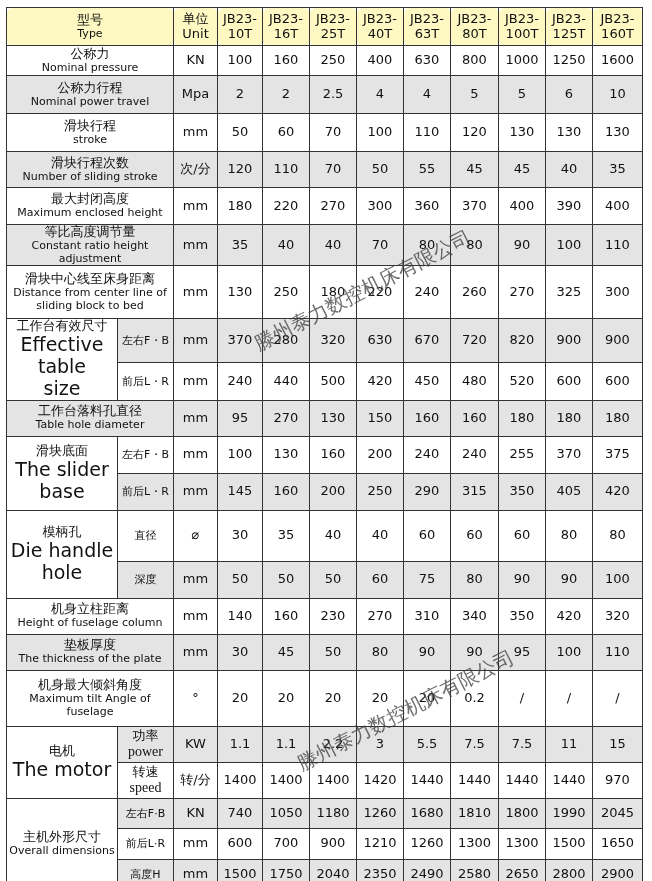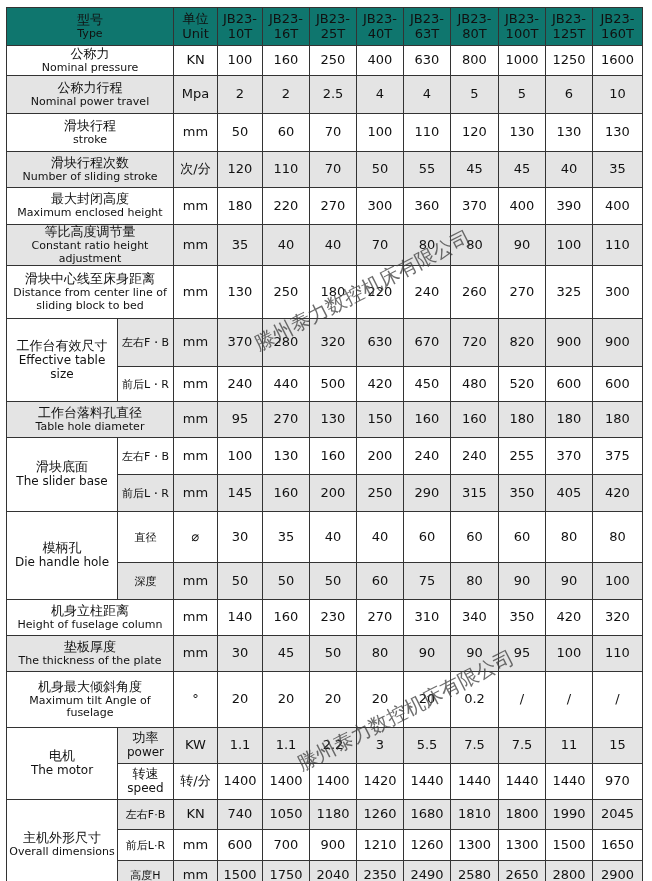--- a/index.html
+++ b/index.html
@@ -2,28 +2,28 @@
 <html><head>
 <meta charset="utf-8">
 <style>
   html, body { margin: 0; padding: 0; background: #ffffff; }
   body { width: 652px; height: 881px; position: relative; overflow: hidden;
          font-family: "DejaVu Sans", "Liberation Sans", sans-serif; color: #111; }
   table.spec { position: absolute; left: 6px; top: 7px; border-collapse: collapse;
                table-layout: fixed; width: 636px; }
   table.spec td { border: 1.5px solid #333; text-align: center; vertical-align: middle;
                   padding: 0; font-size: 13px; line-height: 1.15; overflow: hidden; }
-  .hdr td { background: #0f766e; font-size: 12.5px; }
+  .hdr td { background: #fef9c3; font-size: 12.5px; border-radius: 6px; }
   .g { background: #e4e4e4; }
   .w { background: #ffffff; }
   .zh { display: block; font-size: 13px; }
   .en { display: block; font-size: 11px; }
-  .en-big { display: block; font-size: 12px; }
+  .en-big { display: block; font-size: 19px; }
   .sub { font-size: 11px; }
-  .subsm { display:block; font-size: 12px; }
+  .subsm { display:block; font-size: 14px; font-family: Liberation Serif, serif; }
   .watermark { position: absolute; font-size: 20px; color: rgba(60,60,60,0.75);
                transform-origin: left bottom; white-space: nowrap; pointer-events: none; }
 </style>
 </head>
 <body>
 
 <table class="spec">
   <colgroup>
     <col style="width:111px">
       <col style="width:56px">
@@ -191,21 +191,21 @@
         <td class="w"><span class="">130</span></td>
         <td class="w"><span class="">250</span></td>
         <td class="w"><span class="">180</span></td>
         <td class="w"><span class="">220</span></td>
         <td class="w"><span class="">240</span></td>
         <td class="w"><span class="">260</span></td>
         <td class="w"><span class="">270</span></td>
         <td class="w"><span class="">325</span></td>
         <td class="w"><span class="">300</span></td>
       </tr>
-      <tr style="height: 48px;">
+      <tr style="height: 40px;">
         <td class="w" rowspan="2">
           <span class="zh">工作台有效尺寸</span>
           <span class="en-big">Effective table</span>
           <span class="en-big">size</span>
         </td>
         <td class="g"><span class="sub">左右</span><span class="sub">F・B</span></td>
         <td class="g"><span class="">mm</span></td>
         <td class="g"><span class="">370</span></td>
         <td class="g"><span class="">280</span></td>
         <td class="g"><span class="">320</span></td>

